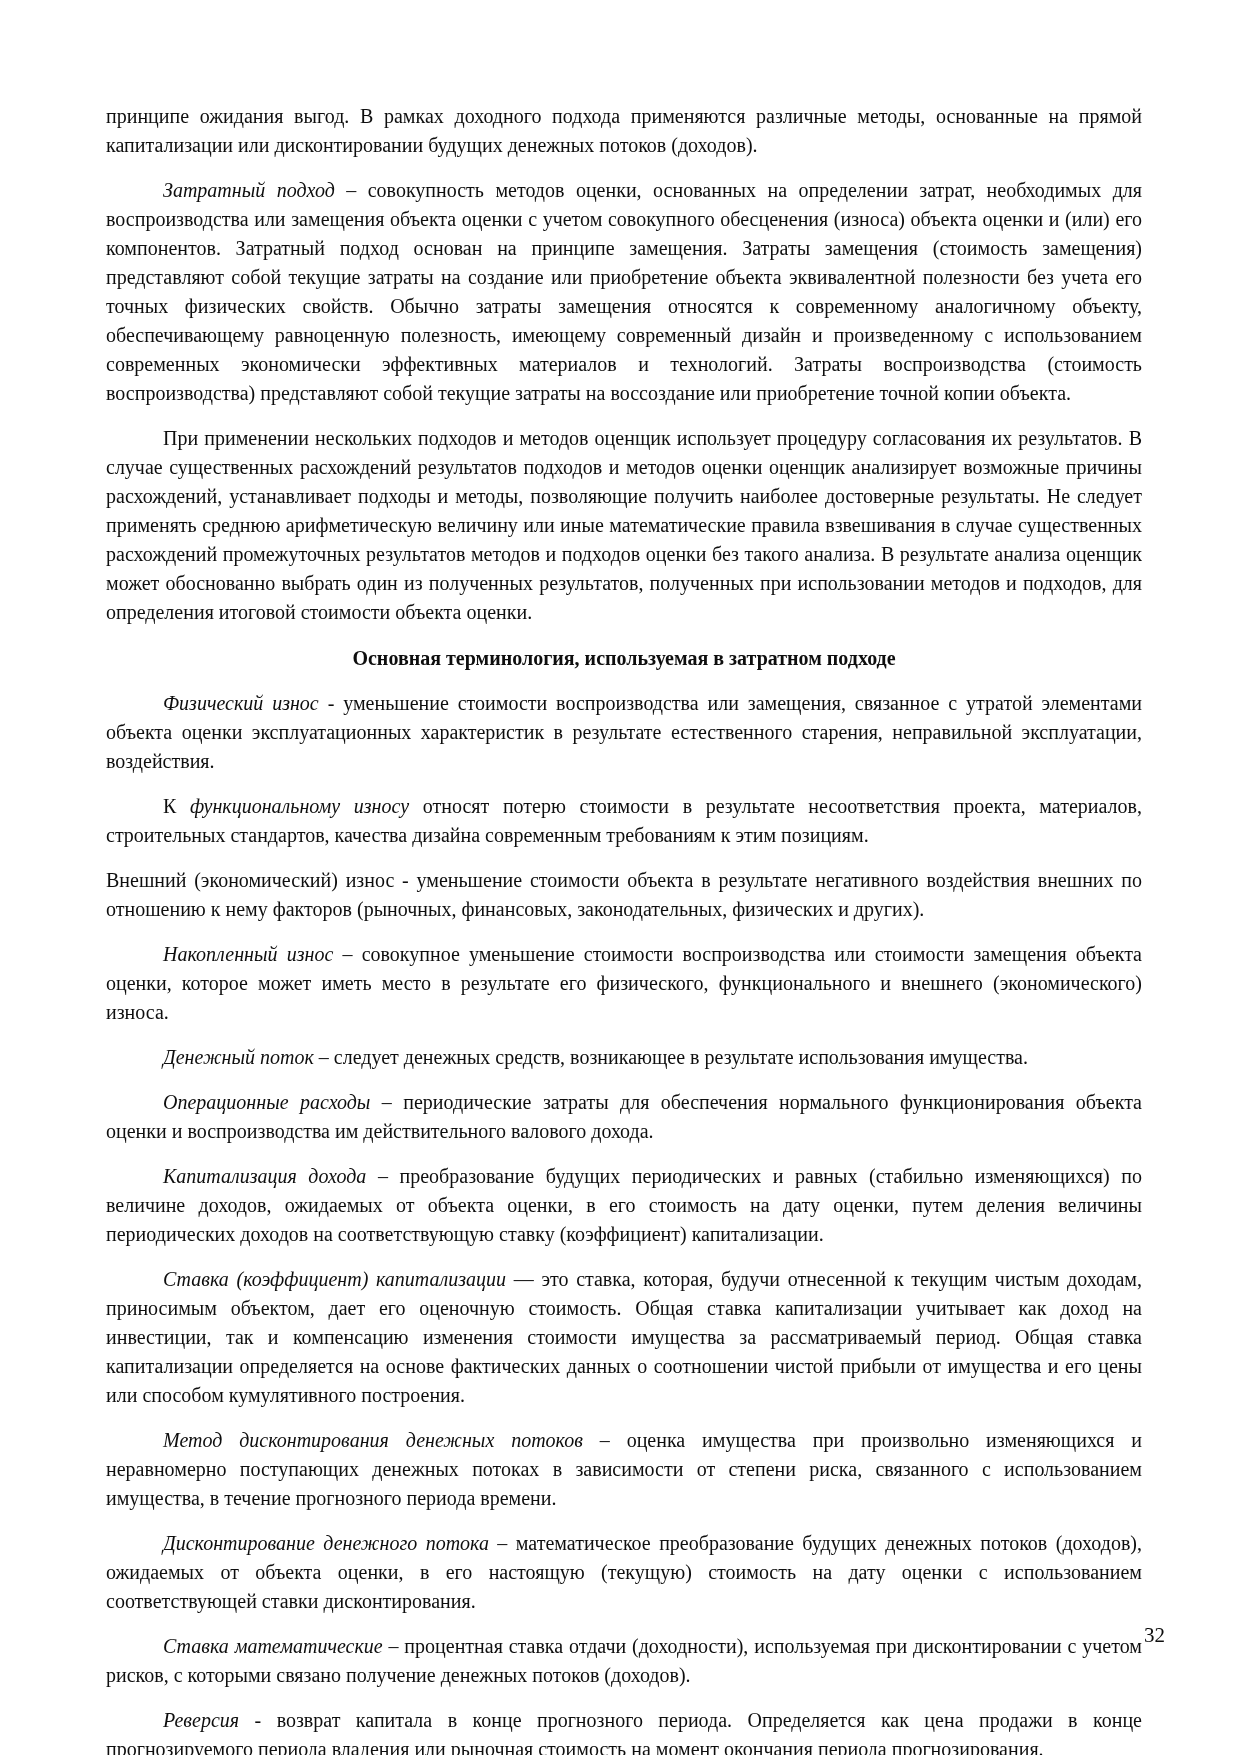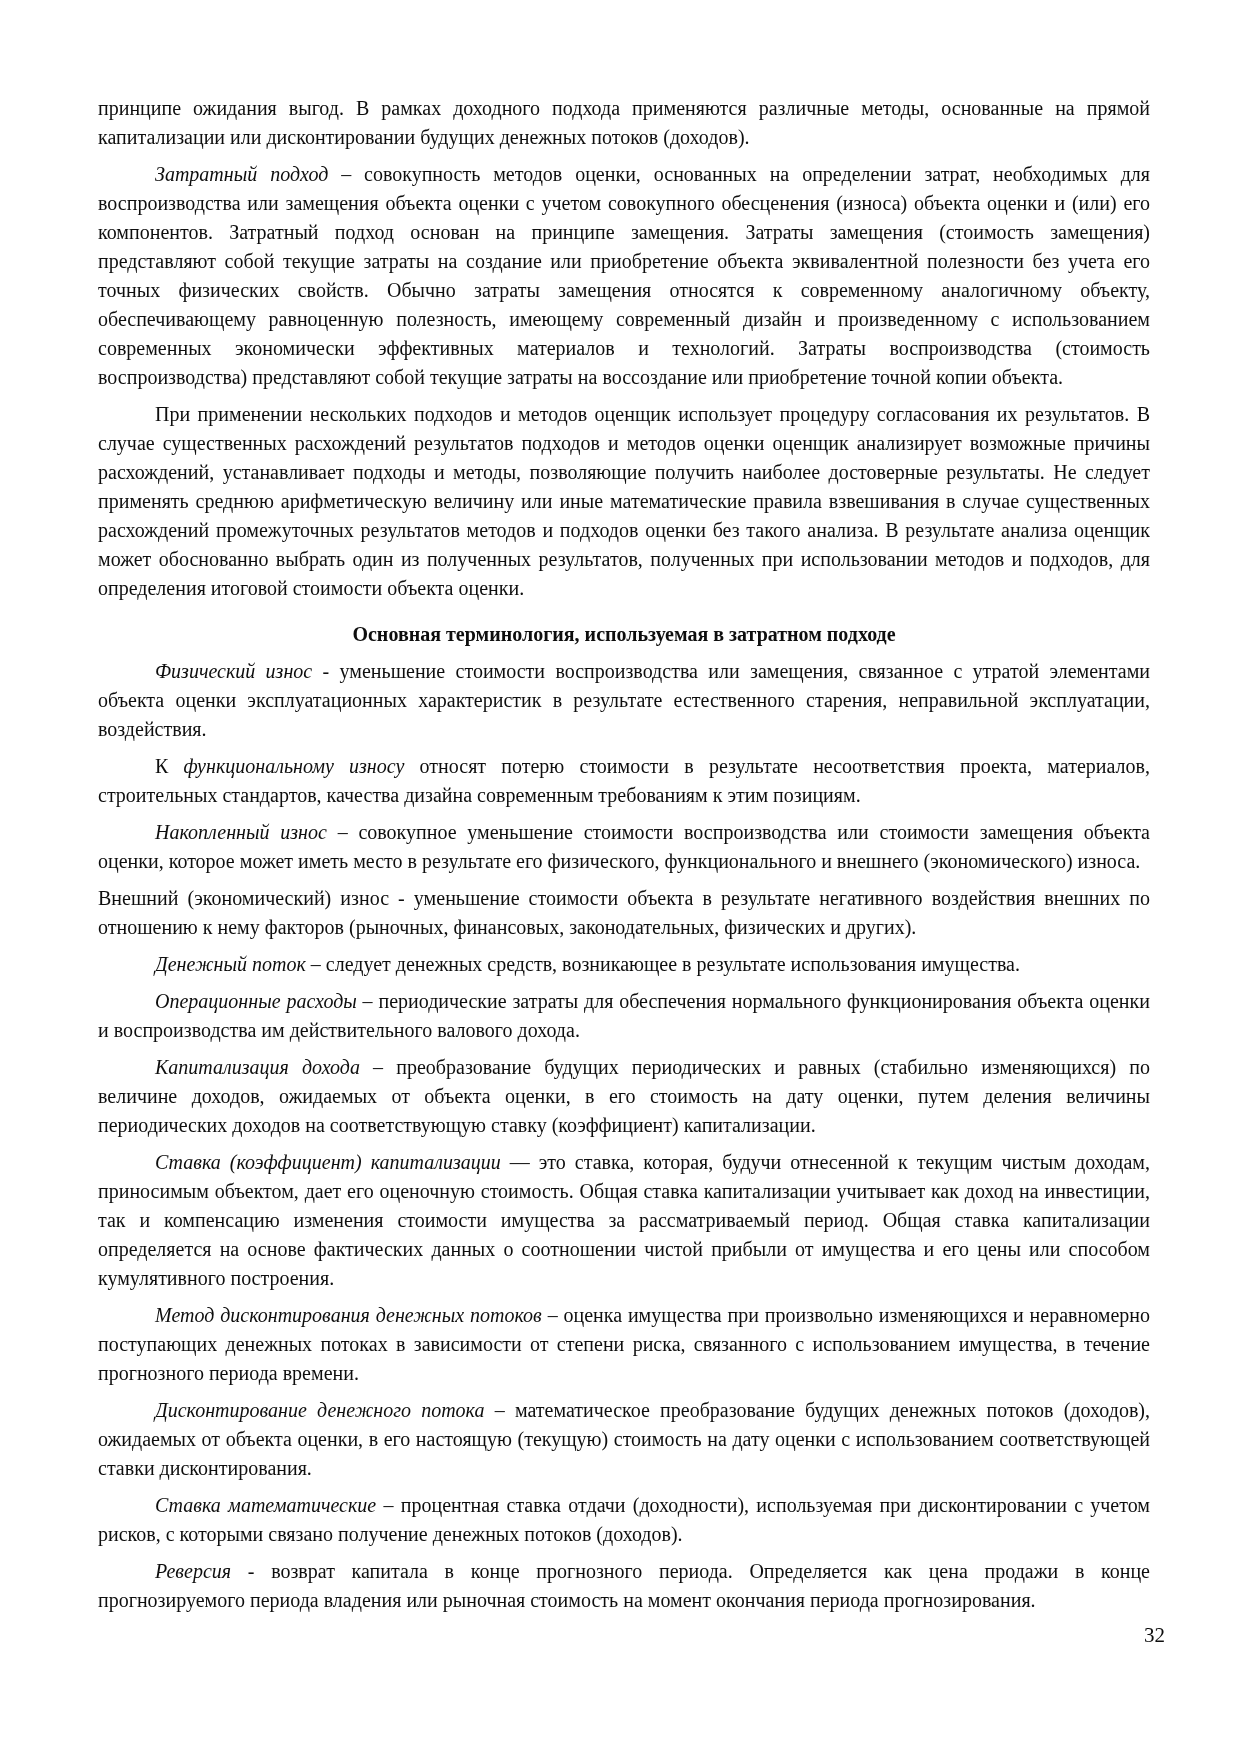--- a/index.html
+++ b/index.html
@@ -19,21 +19,21 @@
   .content {
     position: absolute;
     left: 90px;
     top: 86px;
     width: 1068px;
     font-size: 20px;
     line-height: 29px;
     text-align: justify;
   }
   .para {
-    margin: 8px;
+    margin: 16px;
     padding: 0;
   }
   .para.indent {
     text-indent: 57px;
   }
   .italic {
     font-style: italic;
   }
   .heading {
     font-size: 20px;
@@ -57,22 +57,22 @@
 <body>
 
 <div class="page">
   <main class="content">
       <p class="para"><span class="">принципе ожидания выгод. В рамках доходного подхода применяются различные методы, основанные на прямой капитализации или дисконтировании будущих денежных потоков (доходов).</span></p>
       <p class="para indent"><span class="italic">Затратный подход</span><span class=""> – совокупность методов оценки, основанных на определении затрат, необходимых для воспроизводства или замещения объекта оценки с учетом совокупного обесценения (износа) объекта оценки и (или) его компонентов. Затратный подход основан на принципе замещения. Затраты замещения (стоимость замещения) представляют собой текущие затраты на создание или приобретение объекта эквивалентной полезности без учета его точных физических свойств. Обычно затраты замещения относятся к современному аналогичному объекту, обеспечивающему равноценную полезность, имеющему современный дизайн и произведенному с использованием современных экономически эффективных материалов и технологий. Затраты воспроизводства (стоимость воспроизводства) представляют собой текущие затраты на воссоздание или приобретение точной копии объекта.</span></p>
       <p class="para indent"><span class="">При применении нескольких подходов и методов оценщик использует процедуру согласования их результатов. В случае существенных расхождений результатов подходов и методов оценки оценщик анализирует возможные причины расхождений, устанавливает подходы и методы, позволяющие получить наиболее достоверные результаты. Не следует применять среднюю арифметическую величину или иные математические правила взвешивания в случае существенных расхождений промежуточных результатов методов и подходов оценки без такого анализа. В результате анализа оценщик может обоснованно выбрать один из полученных результатов, полученных при использовании методов и подходов, для определения итоговой стоимости объекта оценки.</span></p>
       <h2 class="heading">Основная терминология, используемая в затратном подходе</h2>
       <p class="para indent"><span class="italic">Физический износ</span><span class=""> - уменьшение стоимости воспроизводства или замещения, связанное с утратой элементами объекта оценки эксплуатационных характеристик в результате естественного старения, неправильной эксплуатации, воздействия.</span></p>
       <p class="para indent"><span class="">К </span><span class="italic">функциональному износу</span><span class=""> относят потерю стоимости в результате несоответствия проекта, материалов, строительных стандартов, качества дизайна современным требованиям к этим позициям.</span></p>
+      <p class="para"><span class="">Внешний (экономический) износ - уменьшение стоимости объекта в результате негативного воздействия внешних по отношению к нему факторов (рыночных, финансовых, законодательных, физических и других).</span></p>
       <p class="para indent"><span class="italic">Накопленный износ</span><span class=""> – совокупное уменьшение стоимости воспроизводства или стоимости замещения объекта оценки, которое может иметь место в результате его физического, функционального и внешнего (экономического) износа.</span></p>
-      <p class="para"><span class="">Внешний (экономический) износ - уменьшение стоимости объекта в результате негативного воздействия внешних по отношению к нему факторов (рыночных, финансовых, законодательных, физических и других).</span></p>
       <p class="para indent"><span class="italic">Денежный поток</span><span class=""> – следует денежных средств, возникающее в результате использования имущества.</span></p>
       <p class="para indent"><span class="italic">Операционные расходы</span><span class=""> – периодические затраты для обеспечения нормального функционирования объекта оценки и воспроизводства им действительного валового дохода.</span></p>
       <p class="para indent"><span class="italic">Капитализация дохода</span><span class=""> – преобразование будущих периодических и равных (стабильно изменяющихся) по величине доходов, ожидаемых от объекта оценки, в его стоимость на дату оценки, путем деления величины периодических доходов на соответствующую ставку (коэффициент) капитализации.</span></p>
       <p class="para indent"><span class="italic">Ставка (коэффициент) капитализации</span><span class=""> — это ставка, которая, будучи отнесенной к текущим чистым доходам, приносимым объектом, дает его оценочную стоимость. Общая ставка капитализации учитывает как доход на инвестиции, так и компенсацию изменения стоимости имущества за рассматриваемый период. Общая ставка капитализации определяется на основе фактических данных о соотношении чистой прибыли от имущества и его цены или способом кумулятивного построения.</span></p>
       <p class="para indent"><span class="italic">Метод дисконтирования денежных потоков</span><span class=""> – оценка имущества при произвольно изменяющихся и неравномерно поступающих денежных потоках в зависимости от степени риска, связанного с использованием имущества, в течение прогнозного периода времени.</span></p>
       <p class="para indent"><span class="italic">Дисконтирование денежного потока</span><span class=""> – математическое преобразование будущих денежных потоков (доходов), ожидаемых от объекта оценки, в его настоящую (текущую) стоимость на дату оценки с использованием соответствующей ставки дисконтирования.</span></p>
       <p class="para indent"><span class="italic">Ставка математические</span><span class=""> – процентная ставка отдачи (доходности), используемая при дисконтировании с учетом рисков, с которыми связано получение денежных потоков (доходов).</span></p>
       <p class="para indent"><span class="italic">Реверсия</span><span class=""> - возврат капитала в конце прогнозного периода. Определяется как цена продажи в конце прогнозируемого периода владения или рыночная стоимость на момент окончания периода прогнозирования.</span></p>
     </main>
   <div class="page-number">32</div>

